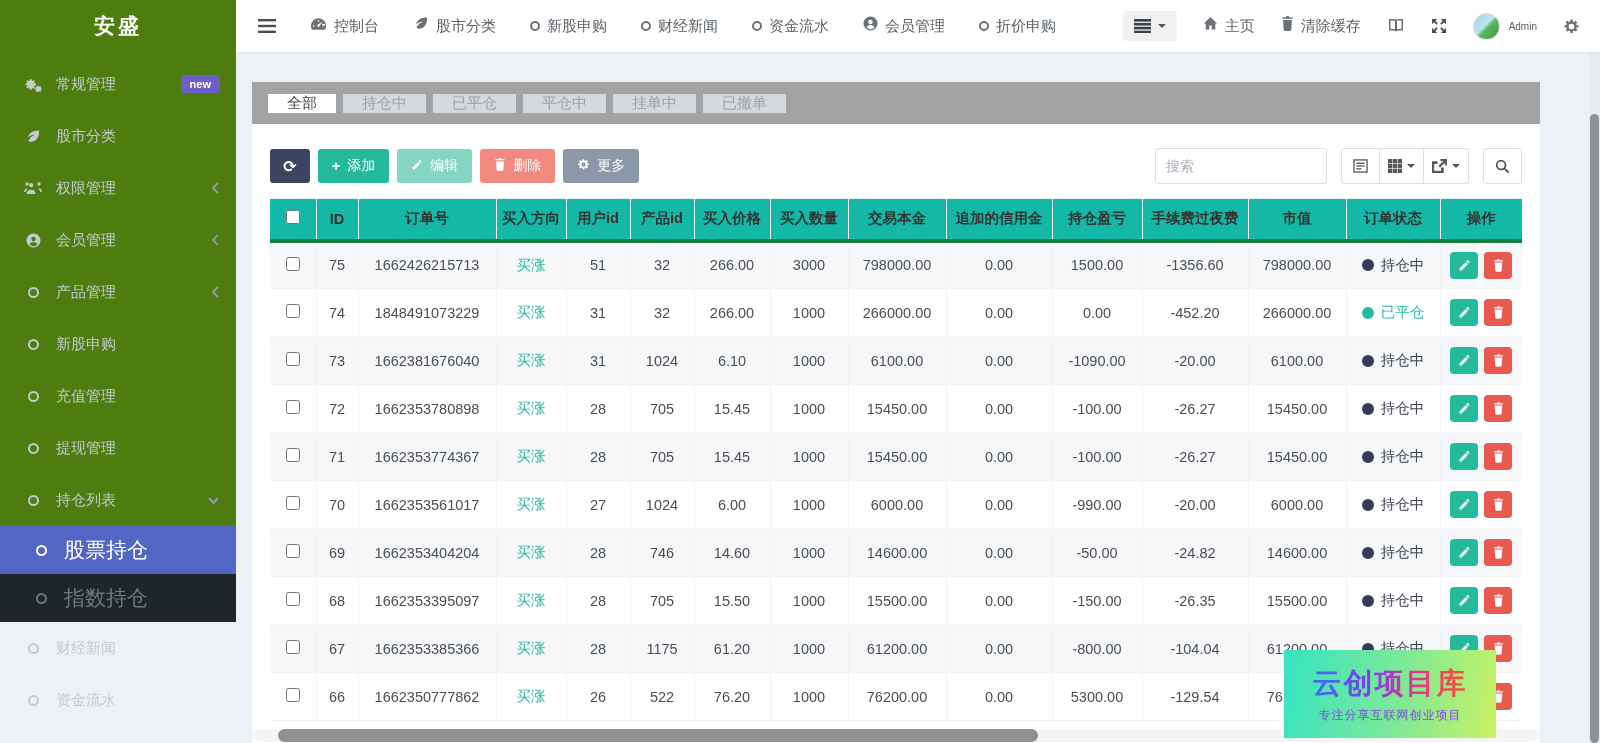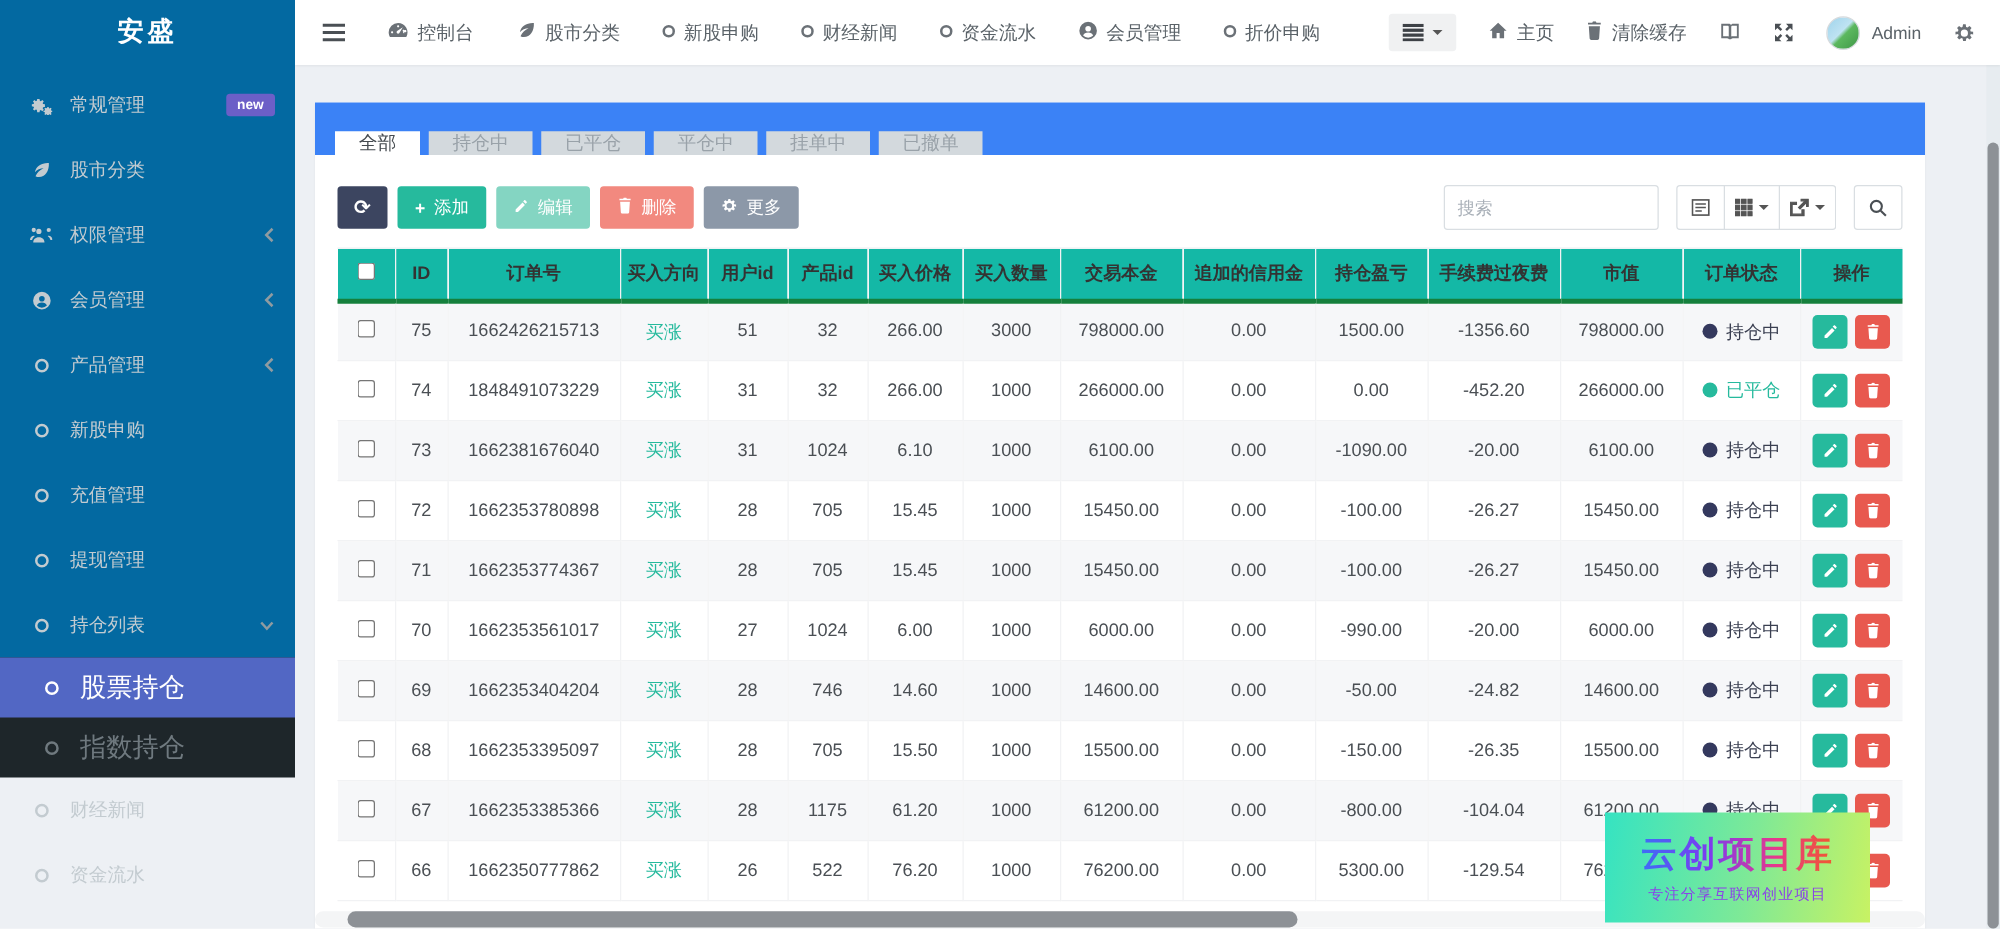--- a/index.html
+++ b/index.html
@@ -1,54 +1,54 @@
 <!DOCTYPE html>
 <html><head>
 <meta charset="utf-8">
 <style>
   * { box-sizing: border-box; margin:0; padding:0; }
   html,body { width:1600px; height:743px; overflow:hidden; }
   body { font-family:"Liberation Sans","DejaVu Sans",sans-serif; background:#edf0f4; position:relative; font-size:14px; color:#444; }
 
   
-  .sidebar { position:absolute; left:0; top:0; width:236px; height:533px; background:#0369a1; z-index:30; }
+  .sidebar { position:absolute; left:0; top:0; width:236px; height:533px; background:#4d7c0f; z-index:30; }
   .brand { height:52px; line-height:52px; text-align:center; color:#fff; font-size:21px; letter-spacing:3px; font-weight:bold; }
   .side-menu { list-style:none; margin-top:6px; }
   .side-item { height:52px; display:flex; align-items:center; gap:14px; padding:0 16px 0 24px; font-size:15px; color:#c3cbd0; cursor:pointer; }
   .side-item .icon, .sub-item .icon { width:18px; display:inline-flex; justify-content:center; align-items:center; }
   .side-item svg, .sub-item svg { fill:#c3cbd0; }
   .ring { width:11px; height:11px; border:2px solid #c3cbd0; border-radius:50%; display:inline-block; }
   .badge-new { margin-left:auto; background:#6c5fc7; color:#fff; font-size:11px; font-weight:bold; padding:3px 9px; border-radius:3px; }
   .chev { margin-left:auto; display:inline-flex; }
   .chev svg { stroke:#8f9ba1; fill:none; stroke-width:2; }
   .submenu { background:#1e262a; list-style:none; }
   .sub-item { height:48px; display:flex; align-items:center; gap:14px; padding:0 16px 0 32px; font-size:21px; color:#b6bec3; cursor:pointer; }
   .sub-item.active { background:#5267c4; color:#fff; }
   .sub-item.active .ring { border-color:#fff; }
   .sub-item.muted { color:#6f797f; }
   .sub-item.muted .ring { border-color:#6f797f; }
 
   
   .navbar { position:absolute; left:236px; top:0; width:1364px; height:52px; background:#fff; display:flex; align-items:center; box-shadow:0 1px 2px rgba(0,0,0,.06); z-index:25; }
   .nav-left { display:flex; align-items:center; gap:34px; padding-left:22px; }
-  .nav-item { display:flex; align-items:flex-start; gap:7px; color:#5a6268; font-size:15px; cursor:pointer; white-space:nowrap; }
+  .nav-item { display:flex; align-items:flex-end; gap:7px; color:#5a6268; font-size:15px; cursor:pointer; white-space:nowrap;font-family:Liberation Mono, monospace; }
   .nav-item svg { fill:#6b7177; }
   .nav-item .ring { width:10px; height:10px; border-color:#6b7177; }
   .hamburger { cursor:pointer; display:inline-flex; }
   .nav-right { margin-left:auto; display:flex; align-items:center; gap:26px; padding-right:20px; }
   .list-btn { background:#f0f1f2; border-radius:3px; padding:8px 11px; display:flex; align-items:center; gap:7px; cursor:pointer; }
   .caret { width:0; height:0; border:4px solid transparent; border-top-color:#555; margin-top:4px; }
   .icon-btn { display:inline-flex; cursor:pointer; }
   .icon-btn svg { fill:#6b7177; }
-  .user-chip { display:flex; align-items:center; gap:9px; cursor:pointer; color:#5a6268; font-size:14px; }
+  .user-chip { display:flex; align-items:center; gap:9px; cursor:pointer; color:#5a6268; font-size:10px; }
   .avatar { width:27px; height:27px; border-radius:50%; background:linear-gradient(135deg,#9fd3ec 0%,#bfe3f2 45%,#5cb85f 55%,#3f9746 100%); border:1px solid #d6dadd; }
 
   
   .card { position:absolute; left:252px; top:82px; width:1288px; height:661px; background:#fff; box-shadow:0 1px 2px rgba(0,0,0,.05); }
-  .tabs-strip { background:#3b82f6; height:42px; display:flex; align-items:flex-end; padding-left:16px; gap:7px; }
+  .tabs-strip { background:#a3a3a3; height:42px; display:flex; align-items:center; padding-left:16px; gap:7px; }
   .tab { padding:0 19px; display:flex; align-items:center; font-size:15px; background:#d3d9dd; color:#99a2a9; cursor:pointer; }
   .tab.active { background:#fff; color:#454b50; }
 
   .card-body { padding:24px 18px 0 18px; }
 
   
   .toolbar { display:flex; align-items:center; }
   .btn { height:34px; border:none; border-radius:3px; color:#fff; font-size:14px; display:inline-flex; align-items:center; gap:7px; padding:0 14px; margin-right:8px; cursor:pointer; font-family:inherit; }
   .btn svg { fill:#fff; }
   .btn-refresh { background:#3c4560; width:40px; justify-content:center; padding:0; font-size:16px; font-weight:bold; }

